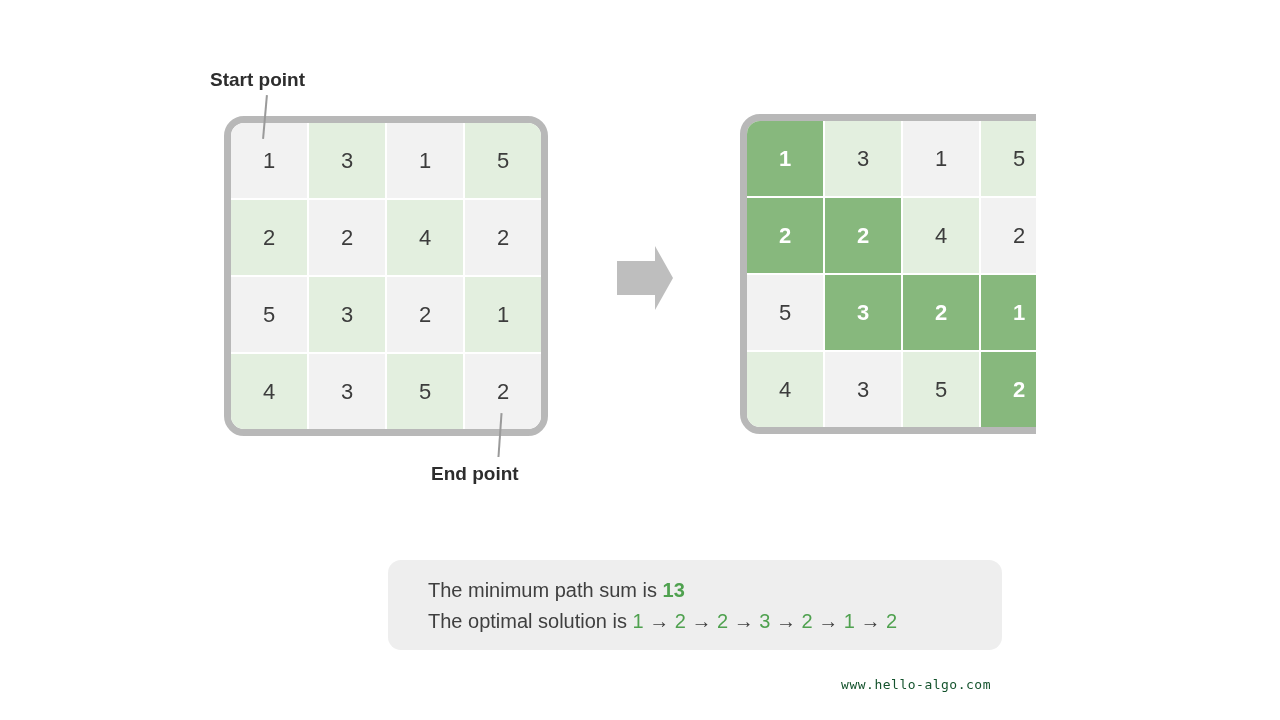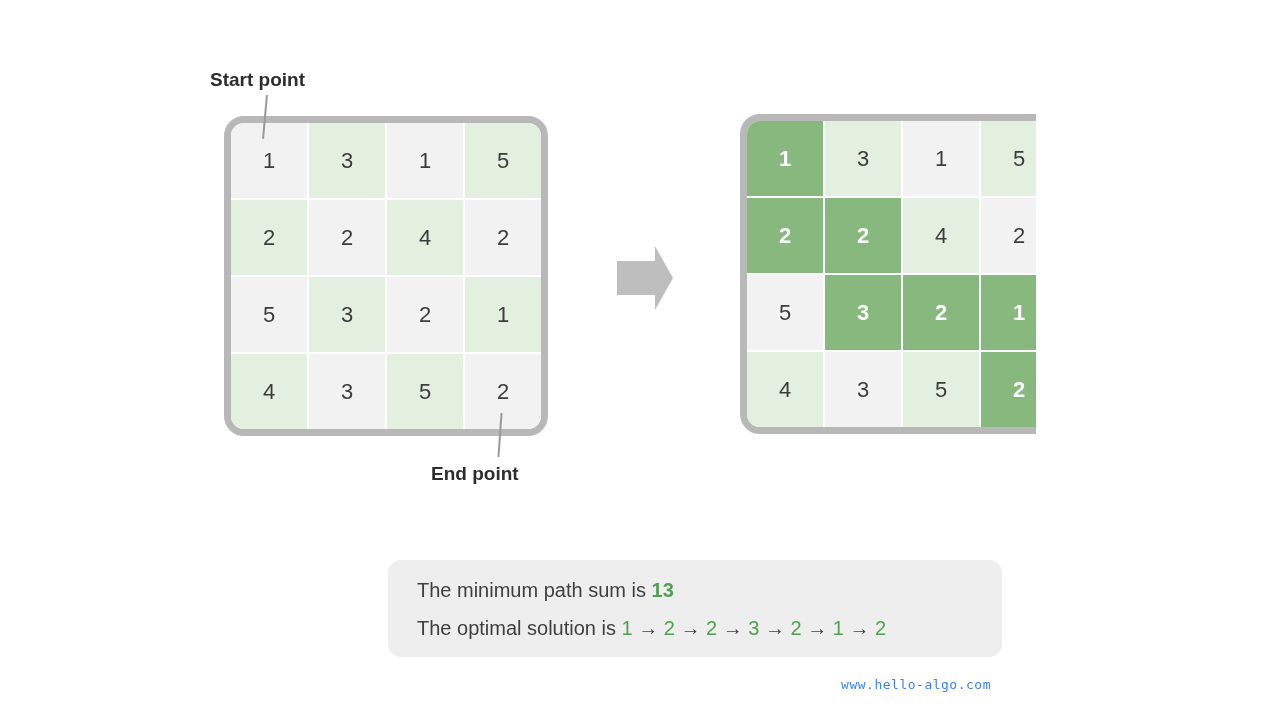--- a/index.html
+++ b/index.html
@@ -73,39 +73,39 @@
     height: 64px;
   }
 
   
   .caption {
     position: absolute;
     left: 388px;
     top: 560px;
     width: 614px;
     box-sizing: border-box;
-    padding: 15px 24px 14px 29px;
+    padding: 15px 24px 14px 40px;
     background: #eeeeee;
     border-radius: 13px;
     font-size: 20px;
     color: #3f3f3f;
   }
   .cap-line { line-height: 30px; }
-  .cap-line + .cap-line { margin-top: 8px; }
+  .cap-line + .cap-line { margin-top: 1px; }
   .green { color: var(--green-text, #4fa14f); }
   .bold  { font-weight: 700; }
   .seq-arrow { color: #3f3f3f; }
 
   .watermark {
     position: absolute;
     right: 45px;
     top: 677px;
     font-family: "DejaVu Sans Mono", monospace;
     font-size: 13px;
-    color: #3b82f6;
+    color: #14532d;
     letter-spacing: 0.5px;
   }
 </style>
 </head>
 <body>
 
 <div class="stage">
 
   <div class="annot start">Start point</div>
   <div class="leader leader-start"></div>

